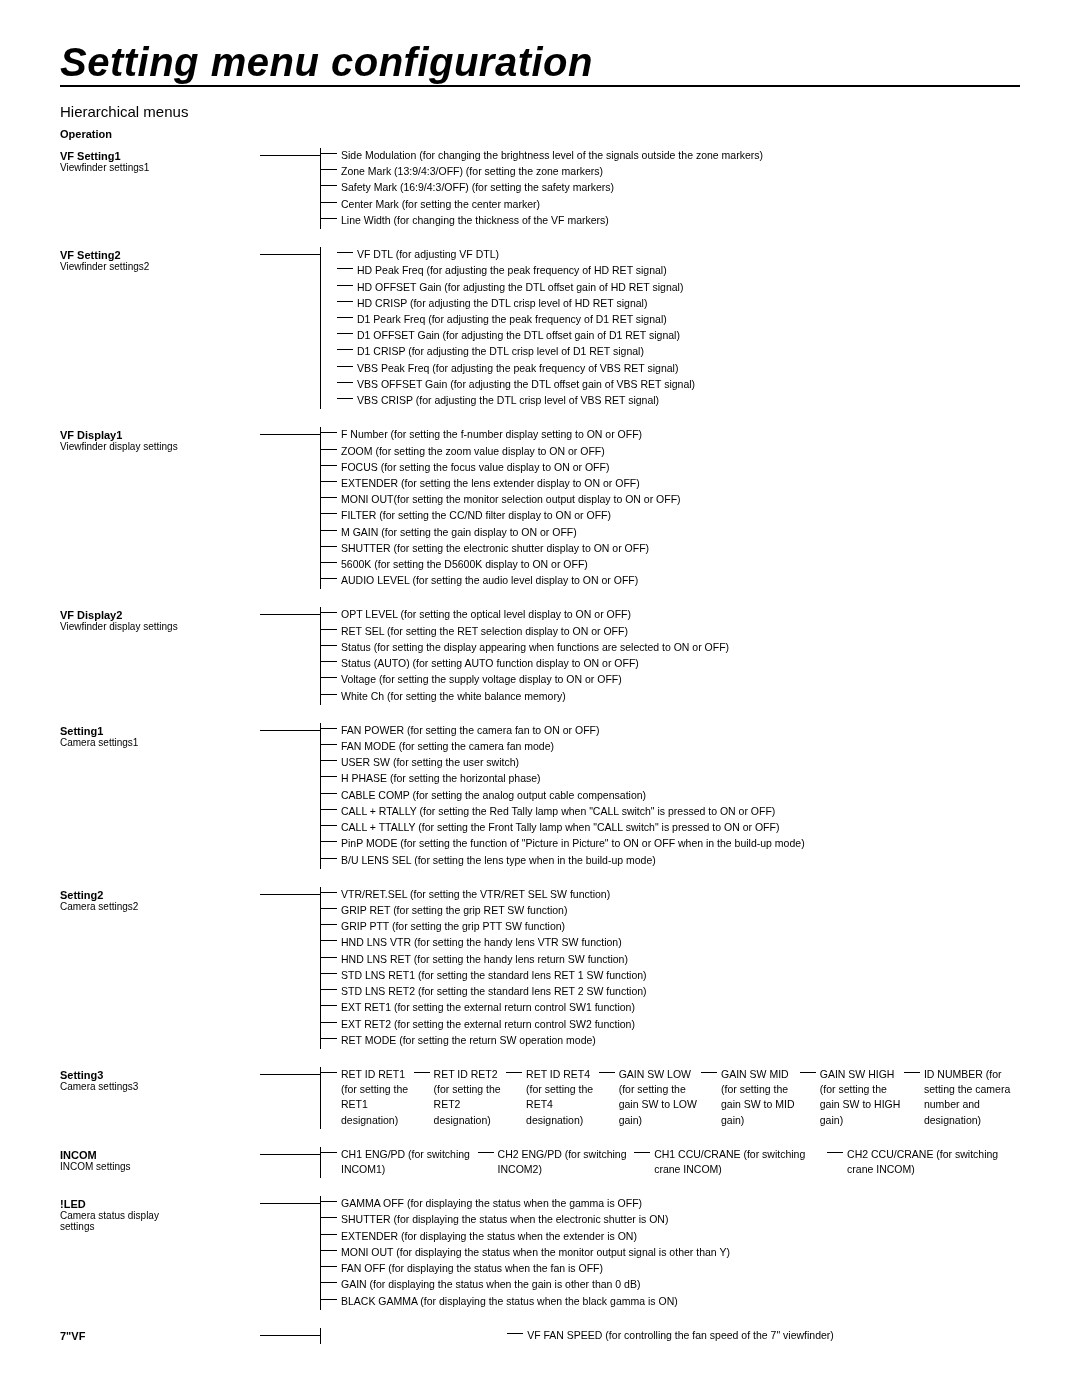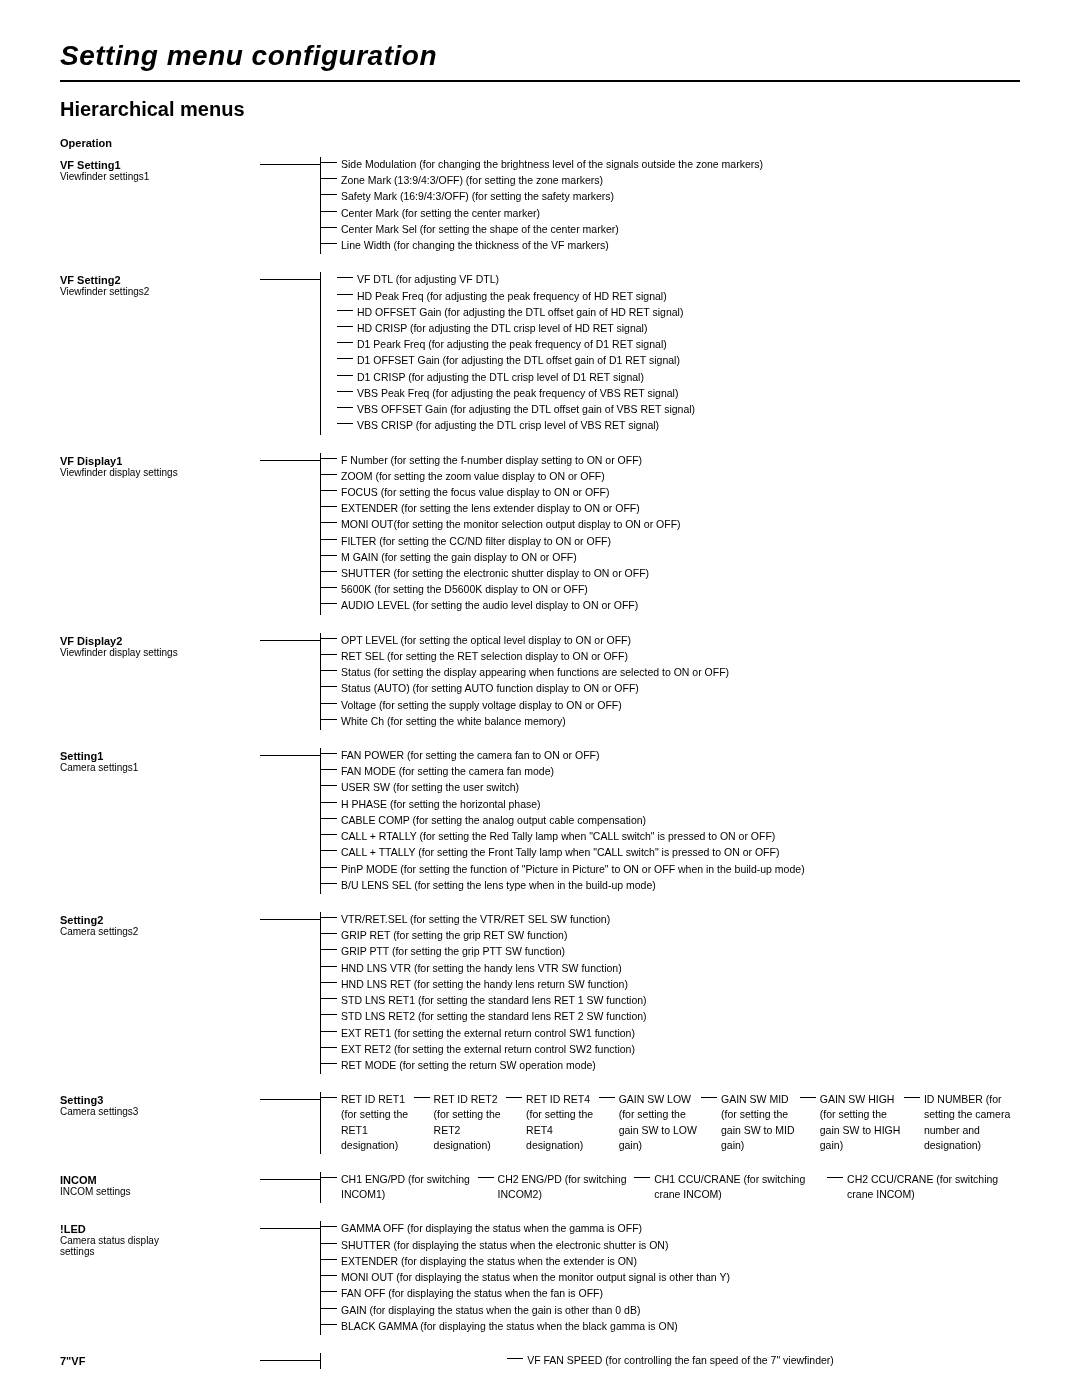--- a/index.html
+++ b/index.html
@@ -9,33 +9,32 @@
       color: #000;
       background: #fff;
       width: 1080px;
       min-height: 1400px;
       padding: 40px 60px 60px 60px;
     }
     h1 {
       font-family: Arial, Helvetica, sans-serif;
       font-style: italic;
       font-weight: bold;
-      font-size: 28px;
-      margin-bottom: 8px;
+      font-size: 40px;
       letter-spacing: 0.5px;
     }
     .divider-top {
       border: none;
       border-top: 2px solid #000;
       margin-bottom: 16px;
     }
     h2 {
-      font-size: 20px;
-      font-weight: bold;
-      margin-bottom: 16px;
+      font-size: 15px;
+      font-weight: normal;
+      margin-bottom: 8px;
     }
     .operation-label {
       font-size: 11px;
       font-weight: bold;
       margin-bottom: 8px;
     }
     .menu-tree {
       display: flex;
       flex-direction: column;
       gap: 8px;
@@ -133,24 +132,20 @@
           <div class="right-item">
             <div class="tick-line"></div>
             <div class="right-text">Safety Mark (16:9/4:3/OFF) (for setting the safety markers)</div>
           </div>
           <div class="right-item">
             <div class="tick-line"></div>
             <div class="right-text">Center Mark (for setting the center marker)</div>
           </div>
           <div class="right-item">
             <div class="tick-line"></div>
-            <div class="right-text">Center Mark Sel (for setting the shape of the center marker)</div>
-          </div>
-          <div class="right-item">
-            <div class="tick-line"></div>
             <div class="right-text">Line Width (for changing the thickness of the VF markers)</div>
           </div>
         </div>
       </div>
     </div>
     <div class="menu-group">
       <div class="left-col">
         <div class="menu-name">VF Setting2</div>
         <div class="menu-sub" style="white-space: pre-line;">Viewfinder settings2</div>
       </div>

